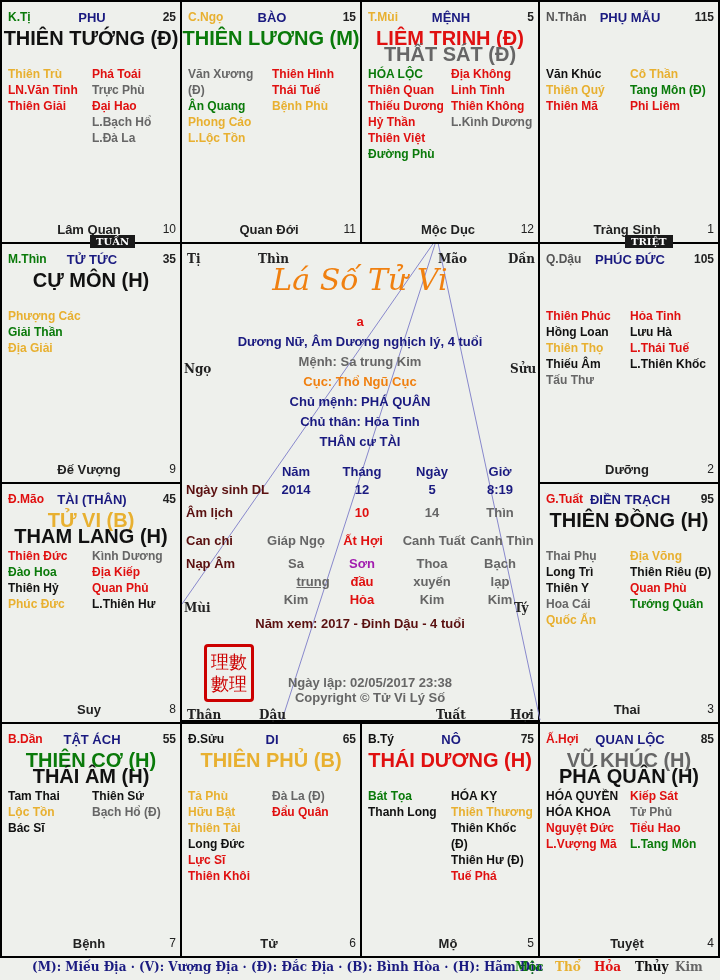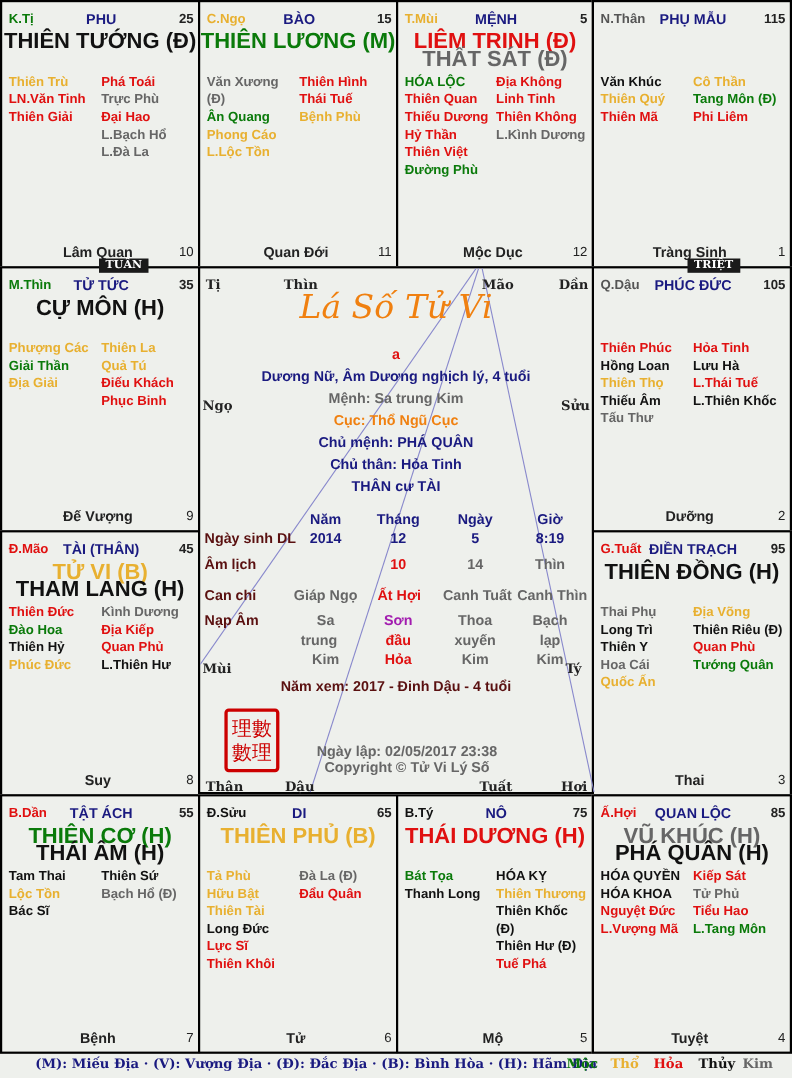--- a/index.html
+++ b/index.html
@@ -151,26 +151,20 @@
       </div>
       <div class="mainstars">
         <div style="color:#111;">CỰ MÔN (H)</div>
       </div>
       <div class="minor" style="top:64px">
         <div class="col">
           <div style="color:#e8b030">Phượng Các</div>
           <div style="color:#0a7a0a">Giải Thần</div>
           <div style="color:#e8b030">Địa Giải</div>
         </div>
-        <div class="col">
-          <div style="color:#e8b030">Thiên La</div>
-          <div style="color:#e8b030">Quả Tú</div>
-          <div style="color:#e01010">Điếu Khách</div>
-          <div style="color:#e01010">Phục Binh</div>
-        </div>
       </div>
       <div class="foot">
         <span class="lt">Đế Vượng</span>
         <span class="num">9</span>
       </div>
     </div>
   <div class="cell" style="left:538px;top:242px;width:182px;height:242px;">
       <div class="hdr">
         <span class="branch" style="color:#555">Q.Dậu</span>
         <span class="palace" style="color:#1a1a80">PHÚC ĐỨC</span>
@@ -424,21 +418,21 @@
       <span style="left:148px;width:66px;color:#e01010;">Ất Hợi</span>
       <span style="left:212px;width:80px;">Canh Tuất</span>
       <span style="left:280px;width:80px;">Canh Thìn</span>
     </div>
     <div class="grid-row" style="top:311px;color:#666;line-height:18px;">
       <span style="left:4px;text-align:left;color:#5a1010;">Nạp Âm</span>
       <span style="left:86px;width:56px;">Sa</span>
       <span style="left:152px;width:56px;color:#a21caf;">Sơn</span>
       <span style="left:222px;width:56px;">Thoa</span>
       <span style="left:290px;width:56px;">Bạch</span>
-      <span style="left:80px;width:56px;top:18px;">trung</span>
+      <span style="left:103px;width:56px;top:18px;text-decoration:underline;">trung</span>
       <span style="left:152px;width:56px;top:18px;color:#e01010;">đầu</span>
       <span style="left:222px;width:56px;top:18px;">xuyến</span>
       <span style="left:290px;width:56px;top:18px;">lạp</span>
       <span style="left:86px;width:56px;top:36px;">Kim</span>
       <span style="left:152px;width:56px;top:36px;color:#e01010;">Hỏa</span>
       <span style="left:222px;width:56px;top:36px;">Kim</span>
       <span style="left:290px;width:56px;top:36px;">Kim</span>
     </div>
 
     <div class="ctr-text" style="top:372px;color:#5a1010;">Năm xem: 2017 - Đinh Dậu - 4 tuổi</div>

